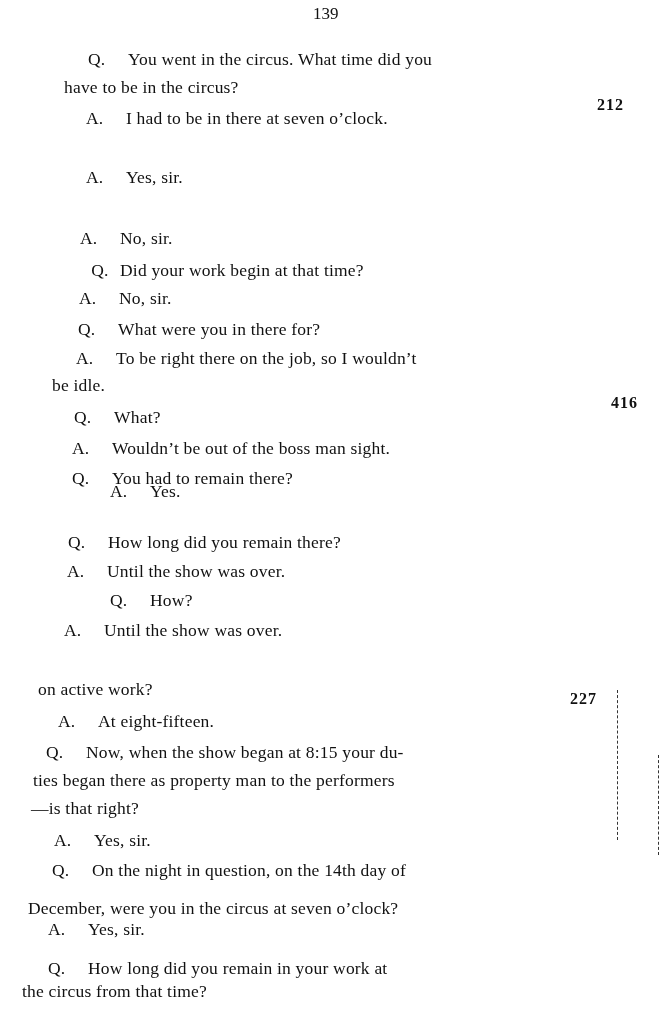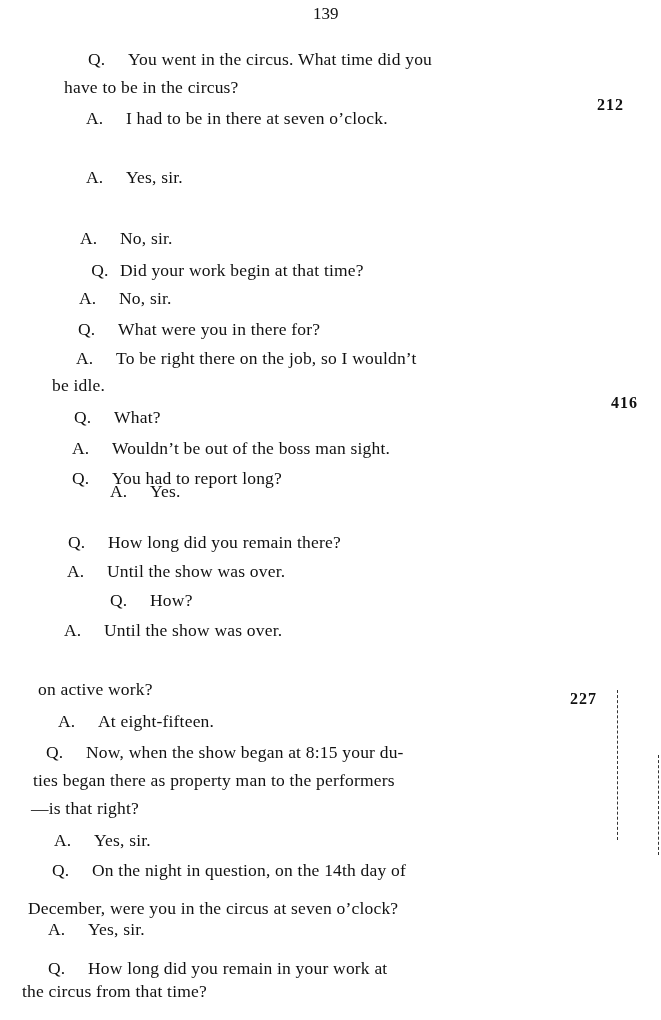--- a/index.html
+++ b/index.html
@@ -32,21 +32,21 @@
   <div class="line" style="left:86px;top:107px;"><span class="lbl">A.</span><span>I had to be in there at seven o’clock.</span></div>
   <div class="line" style="left:86px;top:166px;"><span class="lbl">A.</span><span>Yes, sir.</span></div>
   <div class="line" style="left:80px;top:227px;"><span class="lbl">A.</span><span>No, sir.</span></div>
   <div class="line" style="left:80px;top:259px;text-align:center;"><span class="lbl">Q.</span><span>Did your work begin at that time?</span></div>
   <div class="line" style="left:79px;top:287px;"><span class="lbl">A.</span><span>No, sir.</span></div>
   <div class="line" style="left:78px;top:318px;"><span class="lbl">Q.</span><span>What were you in there for?</span></div>
   <div class="line" style="left:76px;top:347px;"><span class="lbl">A.</span><span>To be right there on the job, so I wouldn’t</span></div>
   <div class="line" style="left:52px;top:374px;"><span>be idle.</span></div>
   <div class="line" style="left:74px;top:406px;"><span class="lbl">Q.</span><span>What?</span></div>
   <div class="line" style="left:72px;top:437px;"><span class="lbl">A.</span><span>Wouldn’t be out of the boss man sight.</span></div>
-  <div class="line" style="left:72px;top:467px;"><span class="lbl">Q.</span><span>You had to report long?</span></div>
+  <div class="line" style="left:72px;top:467px;"><span class="lbl">Q.</span><span>You had to remain there?</span></div>
   <div class="line" style="left:70px;top:480px;margin-left:40px;"><span class="lbl">A.</span><span>Yes.</span></div>
   <div class="line" style="left:68px;top:531px;"><span class="lbl">Q.</span><span>How long did you remain there?</span></div>
   <div class="line" style="left:67px;top:560px;"><span class="lbl">A.</span><span>Until the show was over.</span></div>
   <div class="line" style="left:66px;top:589px;margin-left:44px;"><span class="lbl">Q.</span><span>How?</span></div>
   <div class="line" style="left:64px;top:619px;"><span class="lbl">A.</span><span>Until the show was over.</span></div>
   <div class="line" style="left:38px;top:678px;"><span>on active work?</span></div>
   <div class="line" style="left:58px;top:710px;"><span class="lbl">A.</span><span>At eight-fifteen.</span></div>
   <div class="line" style="left:46px;top:741px;"><span class="lbl">Q.</span><span>Now, when the show began at 8:15 your du-</span></div>
   <div class="line" style="left:33px;top:769px;"><span>ties began there as property man to the performers</span></div>
   <div class="line" style="left:31px;top:797px;"><span>—is that right?</span></div>

